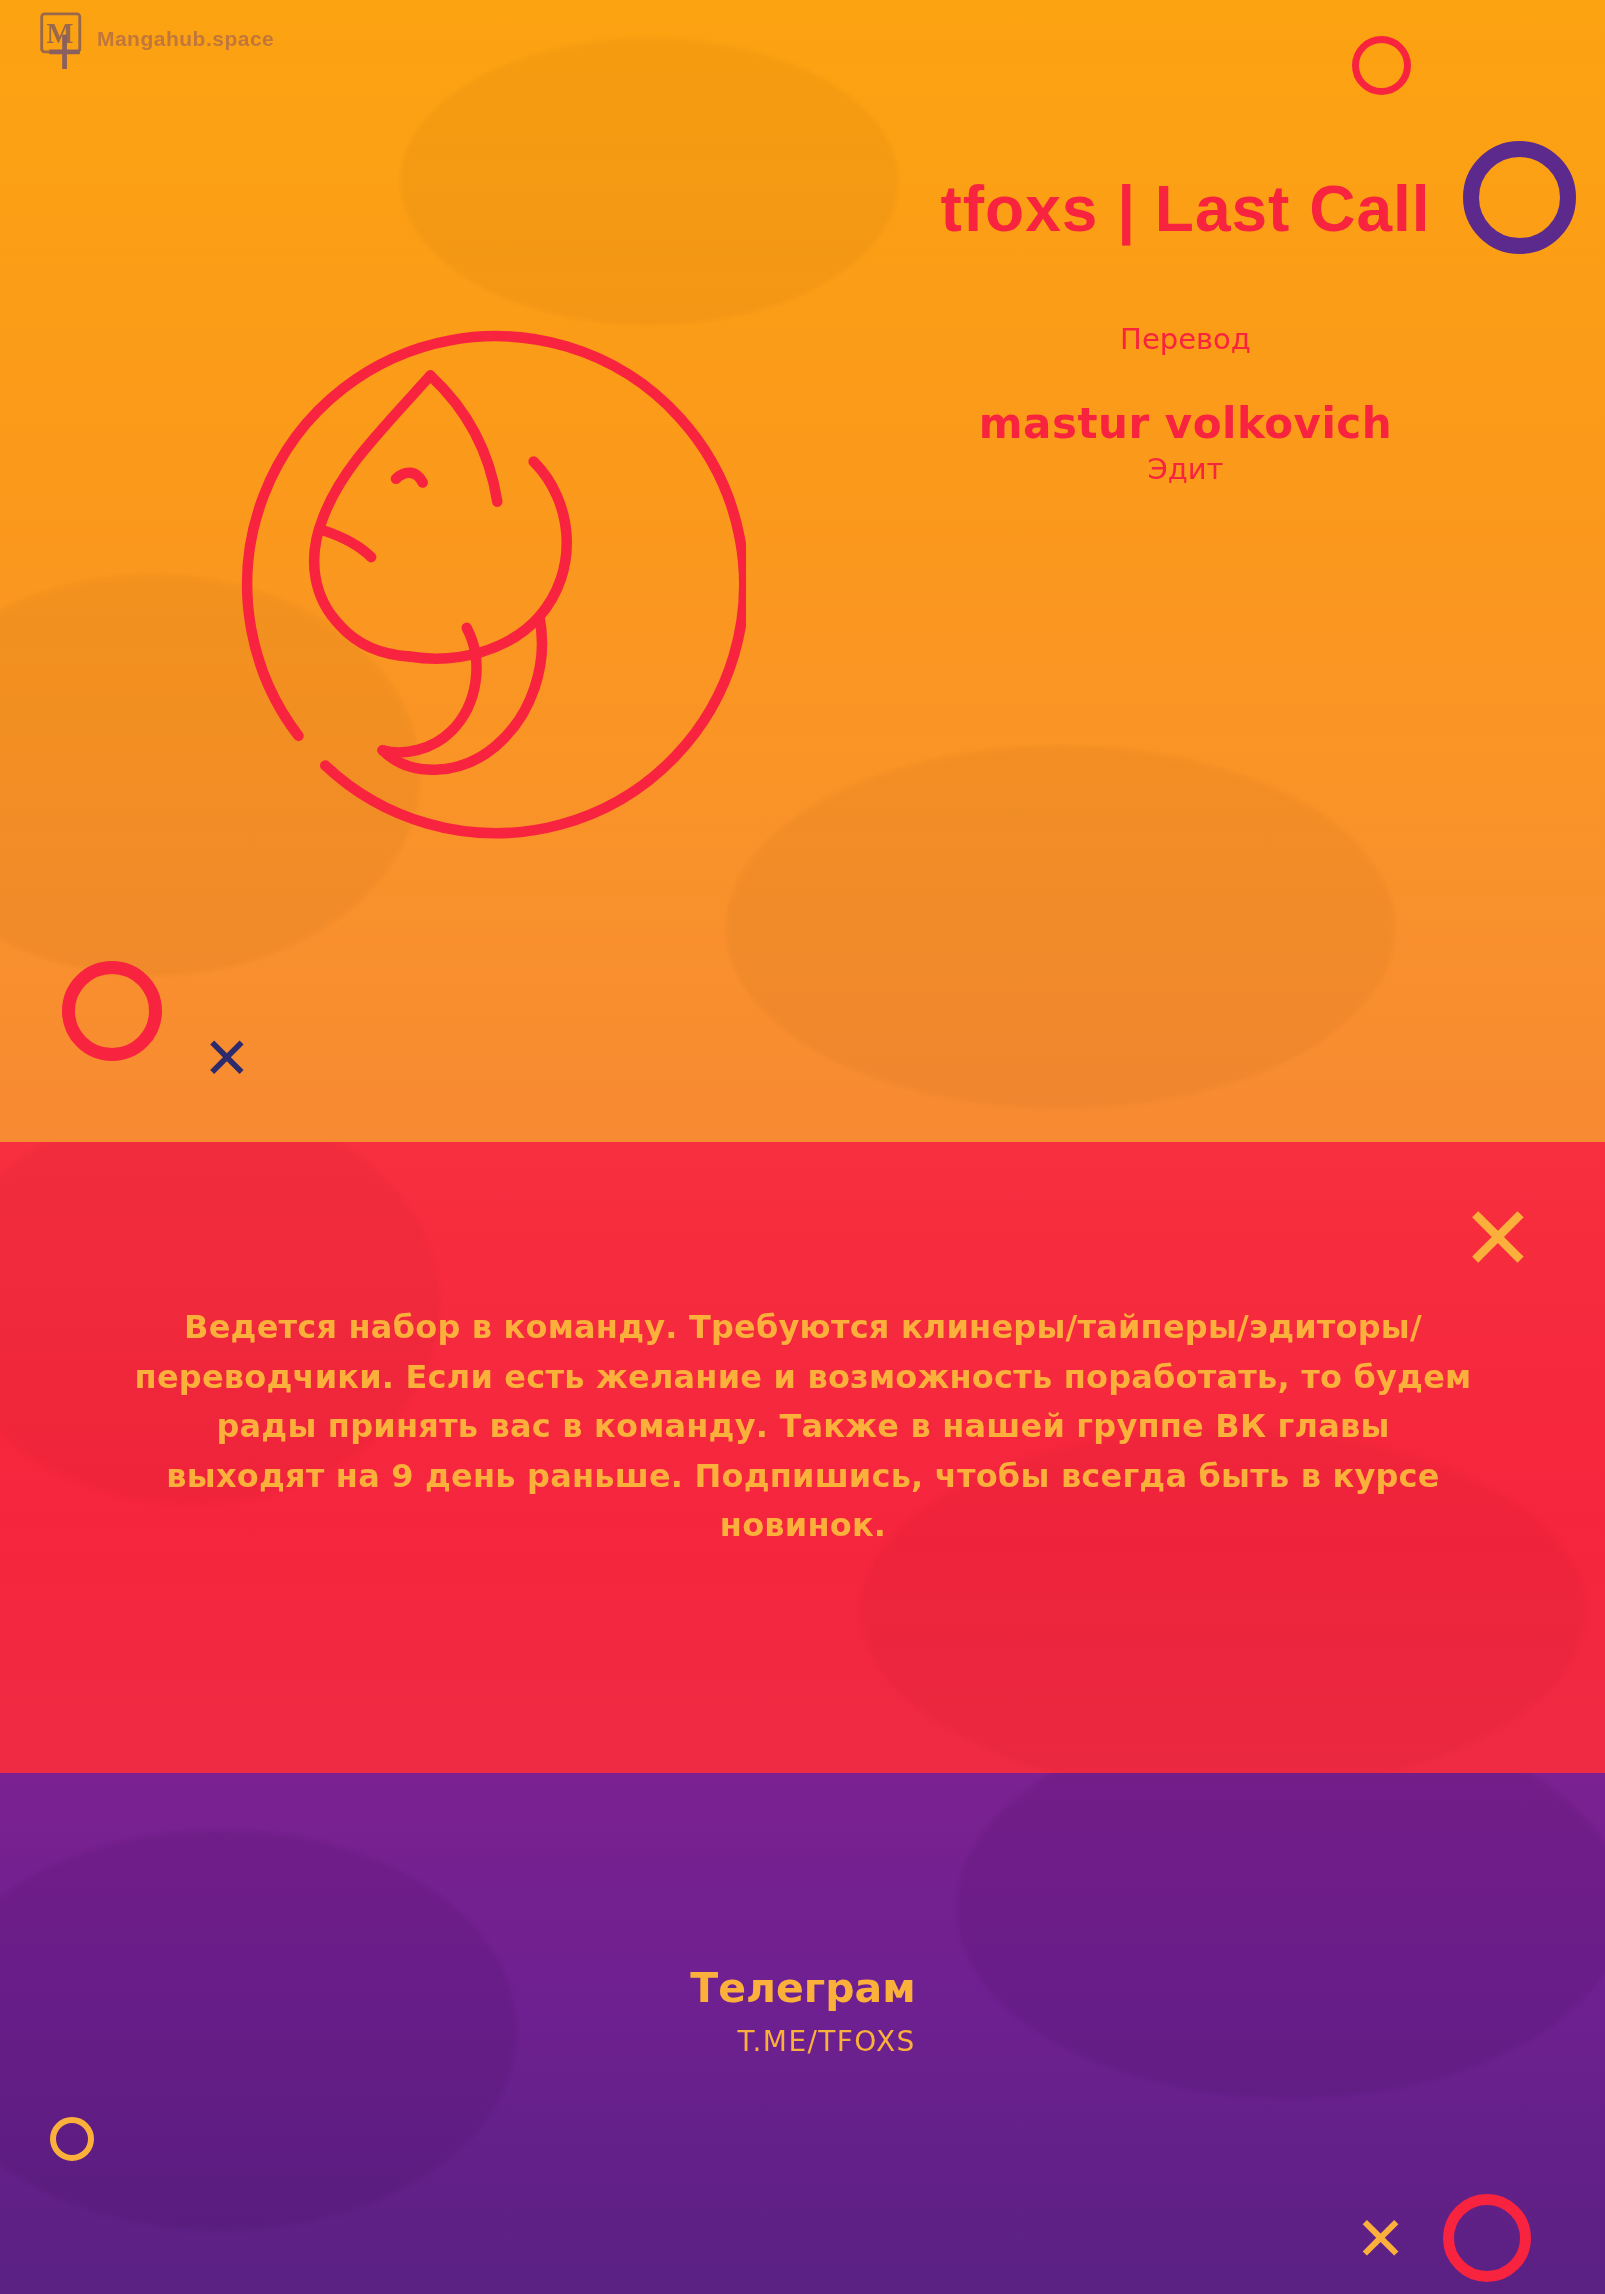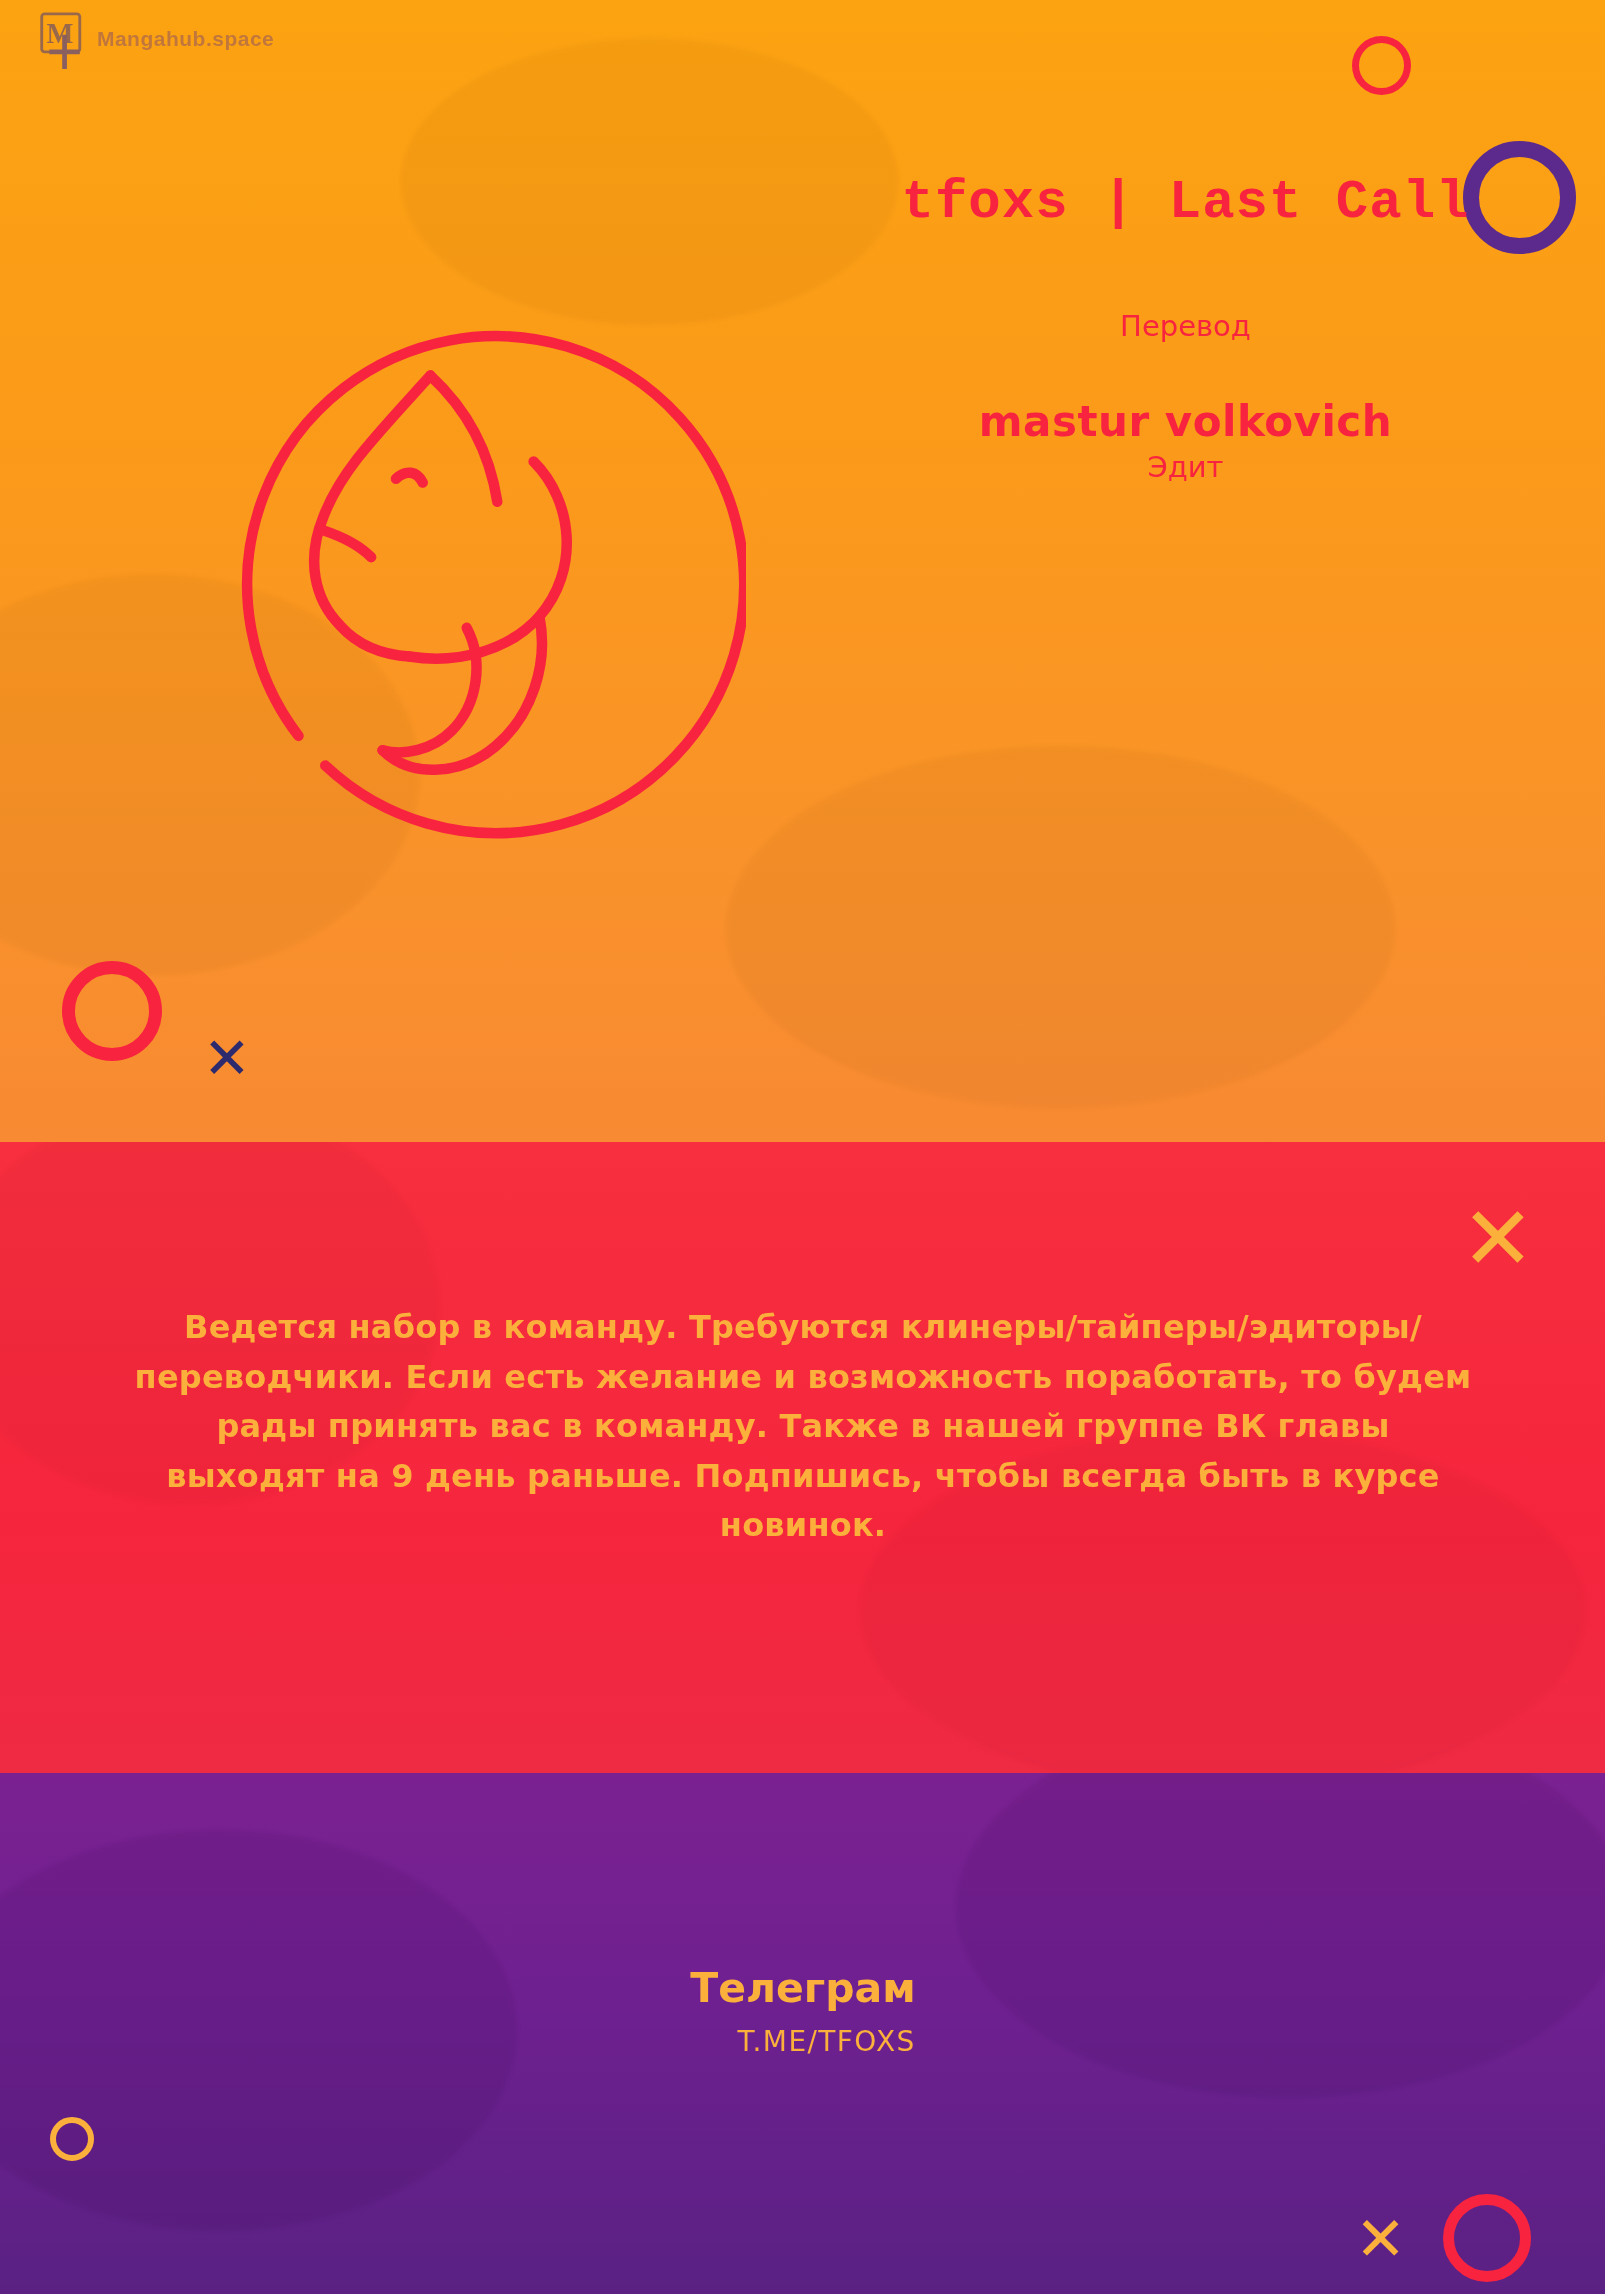--- a/index.html
+++ b/index.html
@@ -100,23 +100,23 @@
   
   .credits {
     position: absolute;
     left: 803px;
     top: 172px;
     width: 765px;
     text-align: center;
     color: #f72f3e;
   }
   .title-main {
-    font-family: Liberation Mono, monospace;
-    font-weight: 700;
-    font-size: 54px;
+    font-family: Liberation Sans, sans-serif;
+    font-weight: 700;
+    font-size: 64px;
     letter-spacing: 1px;
     color: #f8233f;
     margin: 0 0 11.5px 0;
     white-space: nowrap;
   }
   .cred-block { margin-top: 76px; }
   .cred-name {
     font-family: "DejaVu Sans", sans-serif;
     font-weight: 700;
     font-size: 42px;
@@ -124,21 +124,21 @@
     margin: 0;
     letter-spacing: 0.5px;
   }
   .cred-role {
     font-family: "DejaVu Sans", sans-serif;
     font-weight: 400;
     font-size: 29px;
     color: #f8233f;
     margin: 3.8px 0 0 0;
   }
-  .cred-block.second { margin-top: 54px; }
+  .cred-block.second { margin-top: 43px; }
 
   
   .recruit {
     position: absolute;
     left: 134px;
     top: 129px;
     width: 1338px;
     text-align: center;
     color: #fbb03b;
     font-family: "DejaVu Sans", sans-serif;

